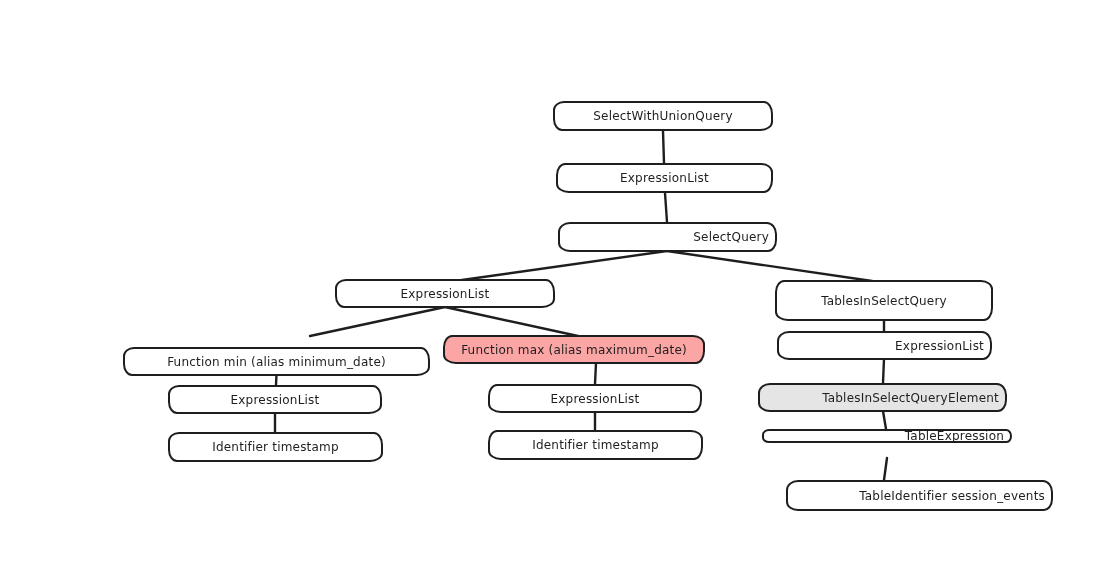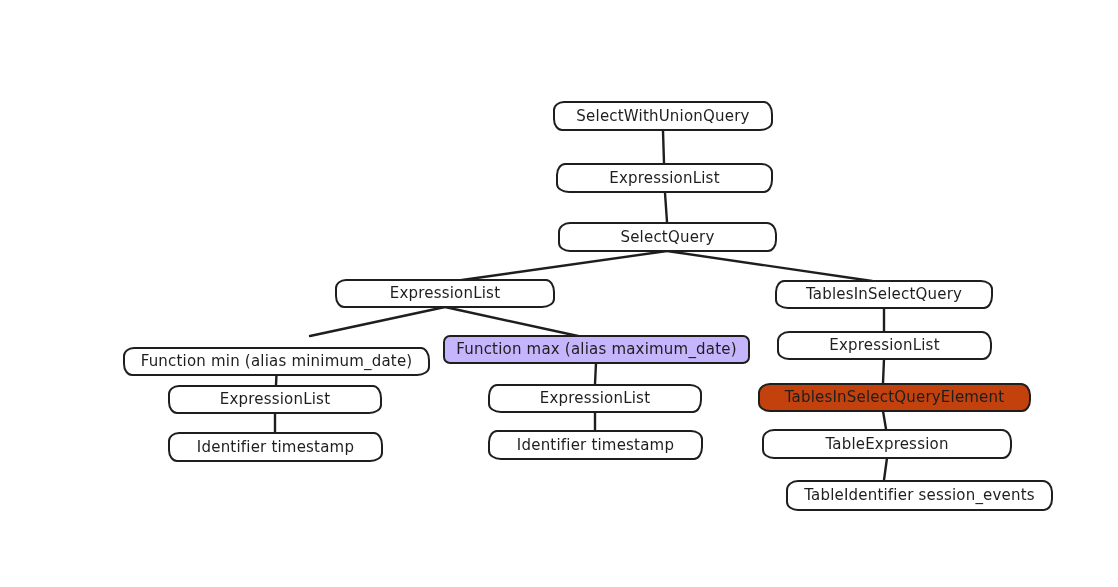--- a/index.html
+++ b/index.html
@@ -26,29 +26,29 @@
   .node {
     position: absolute;
     box-sizing: border-box;
     background: #ffffff;
     border: 2px solid #1e1e1e;
     display: flex;
     align-items: center;
     justify-content: center;
     text-align: center;
     color: #1e1e1e;
-    font-size: 15px;
+    font-size: 12px;
     letter-spacing: 0.2px;
     white-space: nowrap;
     line-height: 1;
   }
   
   .node.r0 { border-radius: 11px 9px 13px 9px / 9px 13px 9px 12px; }
   .node.r1 { border-radius: 9px 12px 9px 13px / 12px 9px 13px 9px; }
-  .node.r2 { border-radius: 12px 10px 9px 12px / 10px 12px 12px 9px; }
+  .node.r2 { border-radius: 12px 10px 9px 12px / 10px 12px 12px 9px; justify-content: flex-end; }
   .node-label {
     display: inline-block;
     padding: 0 6px;
   }
 </style>
 </head>
 <body>
 
 <div id="canvas">
   <svg id="edge-layer" viewBox="0 0 1118 587" xmlns="http://www.w3.org/2000/svg">
@@ -73,42 +73,42 @@
       </div>
       <div class="node r1" style="left: 556px; top: 163px; width: 217px; height: 30px; background: rgb(255, 255, 255); border-color: rgb(30, 30, 30);">
         <span class="node-label">ExpressionList</span>
       </div>
       <div class="node r2" style="left: 558px; top: 222px; width: 219px; height: 30px; background: rgb(255, 255, 255); border-color: rgb(30, 30, 30);">
         <span class="node-label">SelectQuery</span>
       </div>
       <div class="node r0" style="left: 335px; top: 279px; width: 220px; height: 29px; background: rgb(255, 255, 255); border-color: rgb(30, 30, 30);">
         <span class="node-label">ExpressionList</span>
       </div>
-      <div class="node r1" style="left: 775px; top: 280px; width: 218px; height: 29px; background: rgb(255, 255, 255); border-color: rgb(30, 30, 30);">
+      <div class="node r1" style="left: 775px; top: 280px; width: 218px; height: 41px; background: rgb(255, 255, 255); border-color: rgb(30, 30, 30);">
         <span class="node-label">TablesInSelectQuery</span>
       </div>
       <div class="node r2" style="left: 777px; top: 331px; width: 215px; height: 29px; background: rgb(255, 255, 255); border-color: rgb(30, 30, 30);">
         <span class="node-label">ExpressionList</span>
       </div>
       <div class="node r0" style="left: 123px; top: 335px; width: 307px; height: 29px; background: rgb(255, 255, 255); border-color: rgb(30, 30, 30); margin-top: 12px;">
         <span class="node-label">Function min (alias minimum_date)</span>
       </div>
-      <div class="node r1" style="left: 443px; top: 335px; width: 307px; height: 29px; background: #c4b5fd; border-color: rgb(30, 30, 30); border-radius: 7px;">
+      <div class="node r1" style="left: 443px; top: 335px; width: 262px; height: 29px; background: #fca5a5; border-color: rgb(30, 30, 30);">
         <span class="node-label">Function max (alias maximum_date)</span>
       </div>
-      <div class="node r2" style="left: 758px; top: 383px; width: 273px; height: 29px; background: #c2410c; border-color: rgb(30, 30, 30);">
+      <div class="node r2" style="left: 758px; top: 383px; width: 249px; height: 29px; background: #e5e5e5; border-color: rgb(30, 30, 30);">
         <span class="node-label">TablesInSelectQueryElement</span>
       </div>
       <div class="node r0" style="left: 168px; top: 385px; width: 214px; height: 29px; background: rgb(255, 255, 255); border-color: rgb(30, 30, 30);">
         <span class="node-label">ExpressionList</span>
       </div>
       <div class="node r1" style="left: 488px; top: 384px; width: 214px; height: 29px; background: rgb(255, 255, 255); border-color: rgb(30, 30, 30);">
         <span class="node-label">ExpressionList</span>
       </div>
-      <div class="node r2" style="left: 762px; top: 429px; width: 250px; height: 30px; background: rgb(255, 255, 255); border-color: rgb(30, 30, 30);">
+      <div class="node r2" style="left: 762px; top: 429px; width: 250px; height: 14px; background: rgb(255, 255, 255); border-color: rgb(30, 30, 30);">
         <span class="node-label">TableExpression</span>
       </div>
       <div class="node r0" style="left: 168px; top: 432px; width: 215px; height: 30px; background: rgb(255, 255, 255); border-color: rgb(30, 30, 30);">
         <span class="node-label">Identifier timestamp</span>
       </div>
       <div class="node r1" style="left: 488px; top: 430px; width: 215px; height: 30px; background: rgb(255, 255, 255); border-color: rgb(30, 30, 30);">
         <span class="node-label">Identifier timestamp</span>
       </div>
       <div class="node r2" style="left: 750px; top: 480px; width: 267px; height: 31px; background: rgb(255, 255, 255); border-color: rgb(30, 30, 30); margin-left: 36px;">
         <span class="node-label">TableIdentifier session_events</span>

